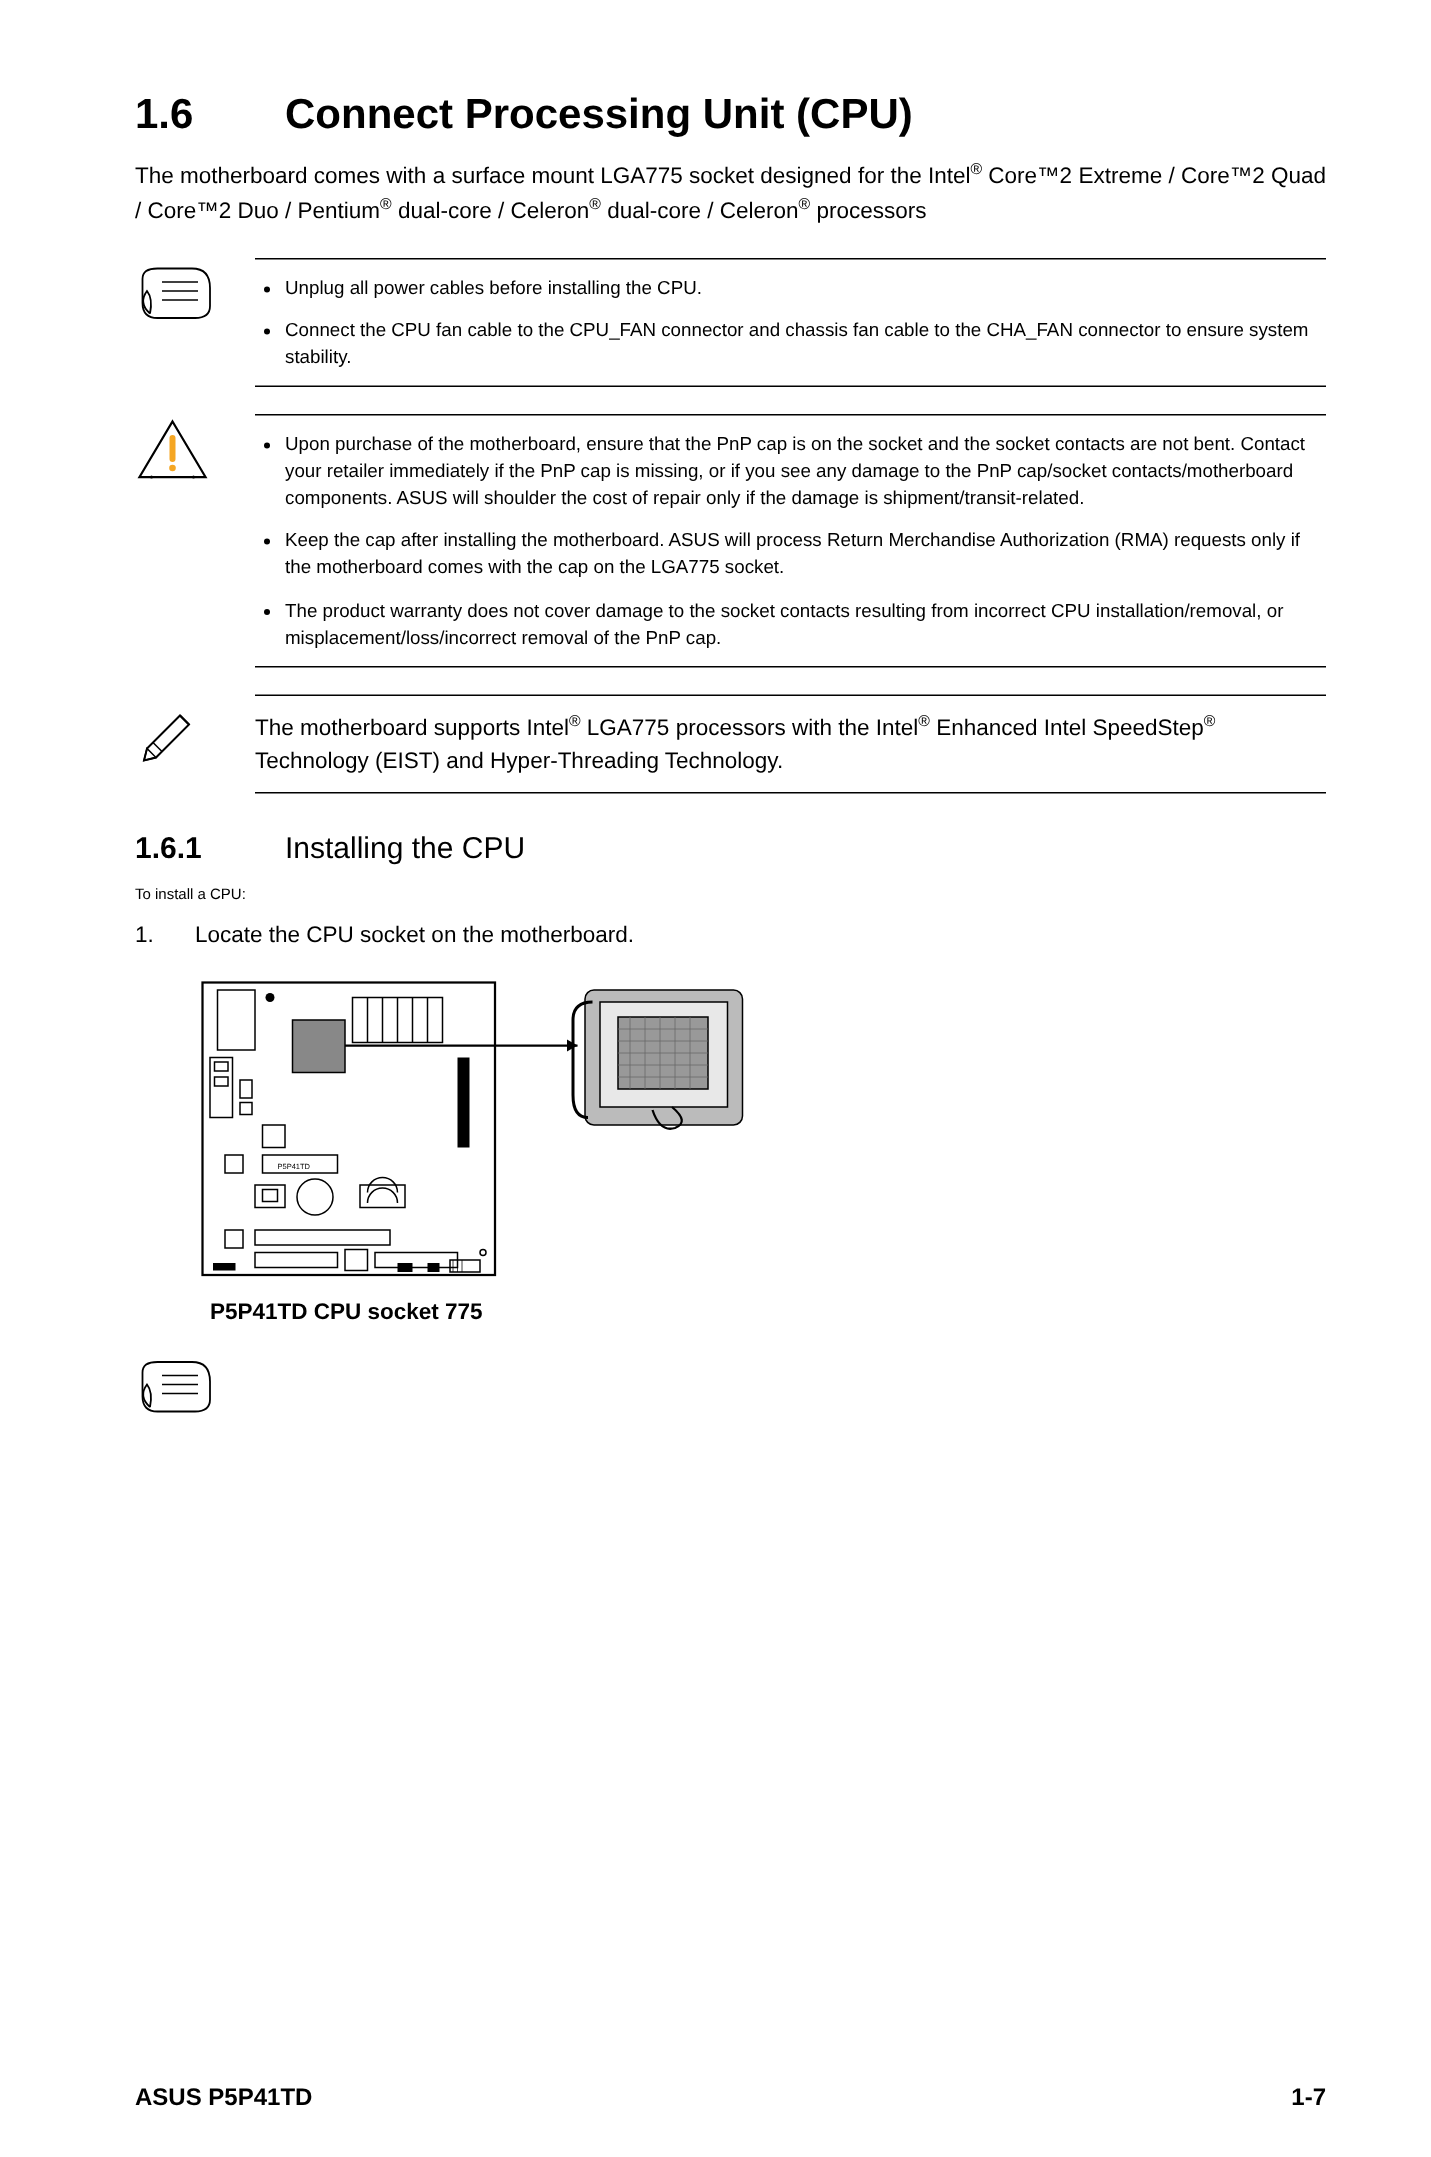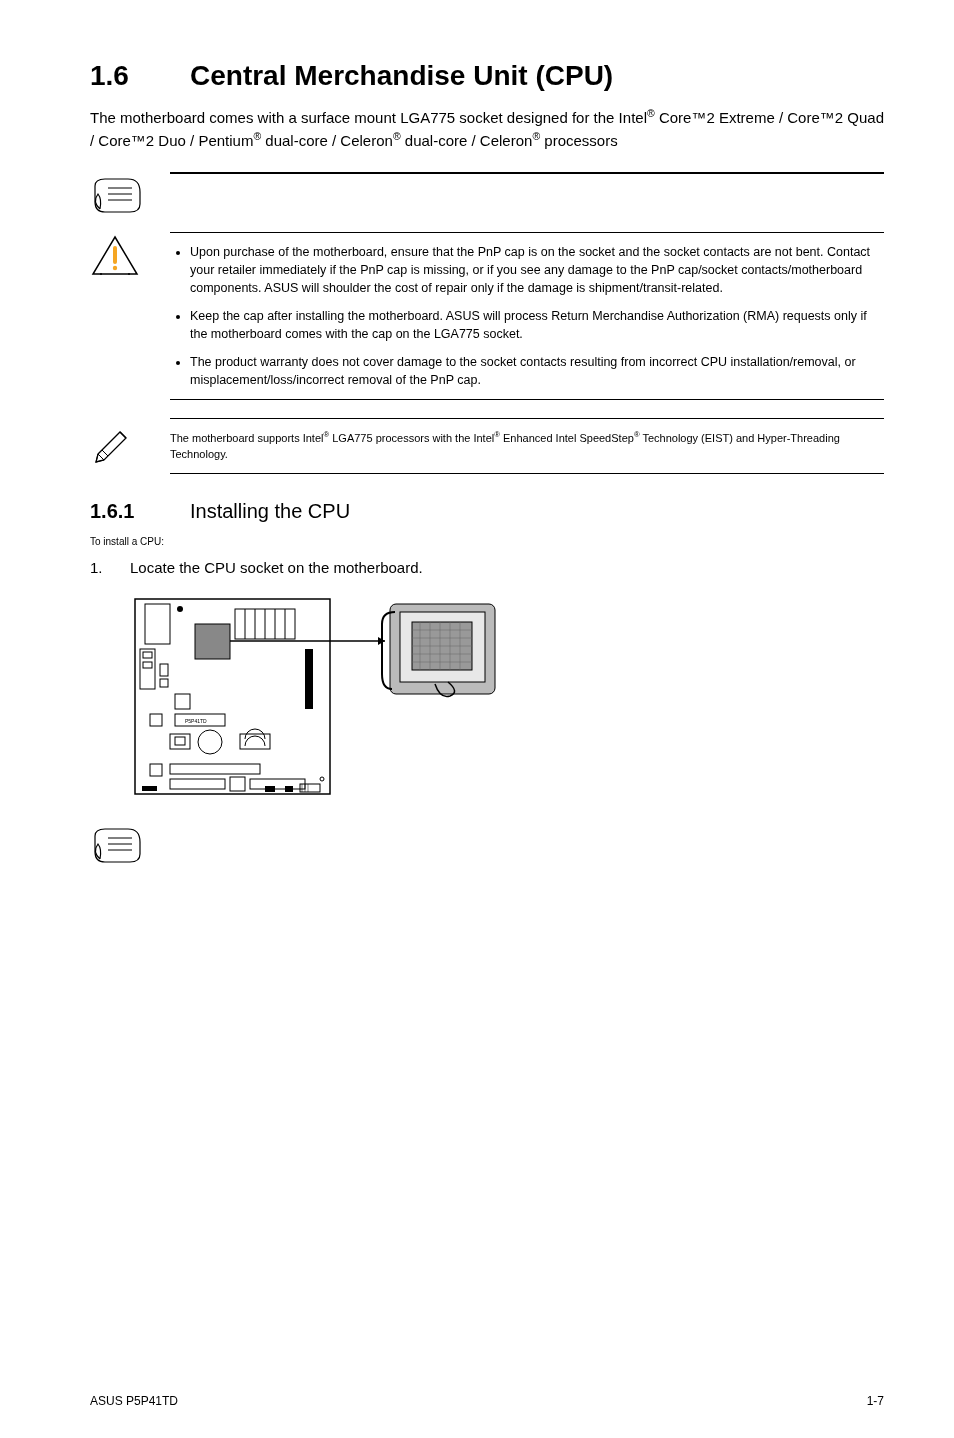--- a/index.html
+++ b/index.html
@@ -60,21 +60,21 @@
     margin: 10px 0;
     padding-left: 20px;
   }
   .content-col li {
     font-size: 12.5px;
     line-height: 1.45;
     margin-bottom: 10px;
     list-style-type: disc;
   }
   .content-col p.single {
-    font-size: 11px;
+    font-size: 15px;
     line-height: 1.45;
     margin: 10px 0;
   }
   .h2-row {
     display: flex;
     align-items: baseline;
     margin: 26px 0 12px 0;
   }
   .h2-num {
     font-size: 20px;
@@ -113,47 +113,52 @@
     margin-top: 6px;
     margin-left: 10px;
   }
   .footer {
     position: absolute;
     bottom: 30px;
     left: 90px;
     right: 70px;
     display: flex;
     justify-content: space-between;
-    font-size: 12px;
+    font-size: 16px;
+    font-weight: bold;
   }
 </style>
 </head>
 <body>
 
 <div class="page">
 
   <div class="h1-row">
     <div class="h1-num">1.6</div>
-    <div class="h1-title">Central Merchandise Unit (CPU)</div>
+    <div class="h1-title">Connect Processing Unit (CPU)</div>
   </div>
 
   <div class="intro">The motherboard comes with a surface mount LGA775 socket designed for the Intel<sup>®</sup> Core™2 Extreme / Core™2 Quad / Core™2 Duo / Pentium<sup>®</sup> dual-core / Celeron<sup>®</sup> dual-core / Celeron<sup>®</sup> processors</div>
 
   <div class="note-block">
     <div class="icon-col">
       <svg width="55" height="40" viewBox="0 0 55 40">
         <path d="M5 12 Q5 5 15 5 L38 5 Q50 5 50 18 L50 30 Q50 38 40 38 L15 38 Q5 38 5 28 Z" fill="none" stroke="#000" stroke-width="1.2"></path>
         <path d="M10 35 Q2 28 8 20 Q12 25 10 35" fill="none" stroke="#000" stroke-width="1.2"></path>
         <line x1="18" y1="14" x2="42" y2="14" stroke="#000" stroke-width="1"></line>
         <line x1="18" y1="20" x2="42" y2="20" stroke="#000" stroke-width="1"></line>
         <line x1="18" y1="26" x2="42" y2="26" stroke="#000" stroke-width="1"></line>
       </svg>
     </div>
     <div class="content-col">
       <hr>
+      <ul>
+        <li>Unplug all power cables before installing the CPU.</li>
+        <li>Connect the CPU fan cable to the CPU_FAN connector and chassis fan cable to the CHA_FAN connector to ensure system stability.</li>
+      </ul>
       <hr>
     </div>
   </div>
 
   <div class="note-block">
     <div class="icon-col">
       <svg width="50" height="45" viewBox="0 0 50 45">
         <path d="M25 3 L47 40 L3 40 Z" fill="none" stroke="#000" stroke-width="1.5"></path>
         <line x1="25" y1="14" x2="25" y2="28" stroke="#F5A623" stroke-width="4" stroke-linecap="round"></line>
         <circle cx="25" cy="34" r="2.2" fill="#F5A623"></circle>
@@ -272,20 +277,21 @@
           <line x1="50" y1="18" x2="50" y2="66"></line>
           <line x1="60" y1="18" x2="60" y2="66"></line>
           <line x1="70" y1="18" x2="70" y2="66"></line>
         </g>
 
         <path d="M2 85 Q-8 85 -8 70 L-8 20 Q-8 8 5 8" fill="none" stroke="#000" stroke-width="2"></path>
 
         <path d="M45 80 Q50 95 60 92 Q70 88 58 78" fill="none" stroke="#000" stroke-width="1.5"></path>
       </g>
     </svg>
+    <div class="fig-caption">P5P41TD CPU socket 775</div>
   </div>
 
   <div class="note-block" style="margin-top:18px;">
     <div class="icon-col">
       <svg width="55" height="40" viewBox="0 0 55 40">
         <path d="M5 12 Q5 5 15 5 L38 5 Q50 5 50 18 L50 30 Q50 38 40 38 L15 38 Q5 38 5 28 Z" fill="none" stroke="#000" stroke-width="1.2"></path>
         <path d="M10 35 Q2 28 8 20 Q12 25 10 35" fill="none" stroke="#000" stroke-width="1.2"></path>
         <line x1="18" y1="14" x2="42" y2="14" stroke="#000" stroke-width="1"></line>
         <line x1="18" y1="20" x2="42" y2="20" stroke="#000" stroke-width="1"></line>
         <line x1="18" y1="26" x2="42" y2="26" stroke="#000" stroke-width="1"></line>

